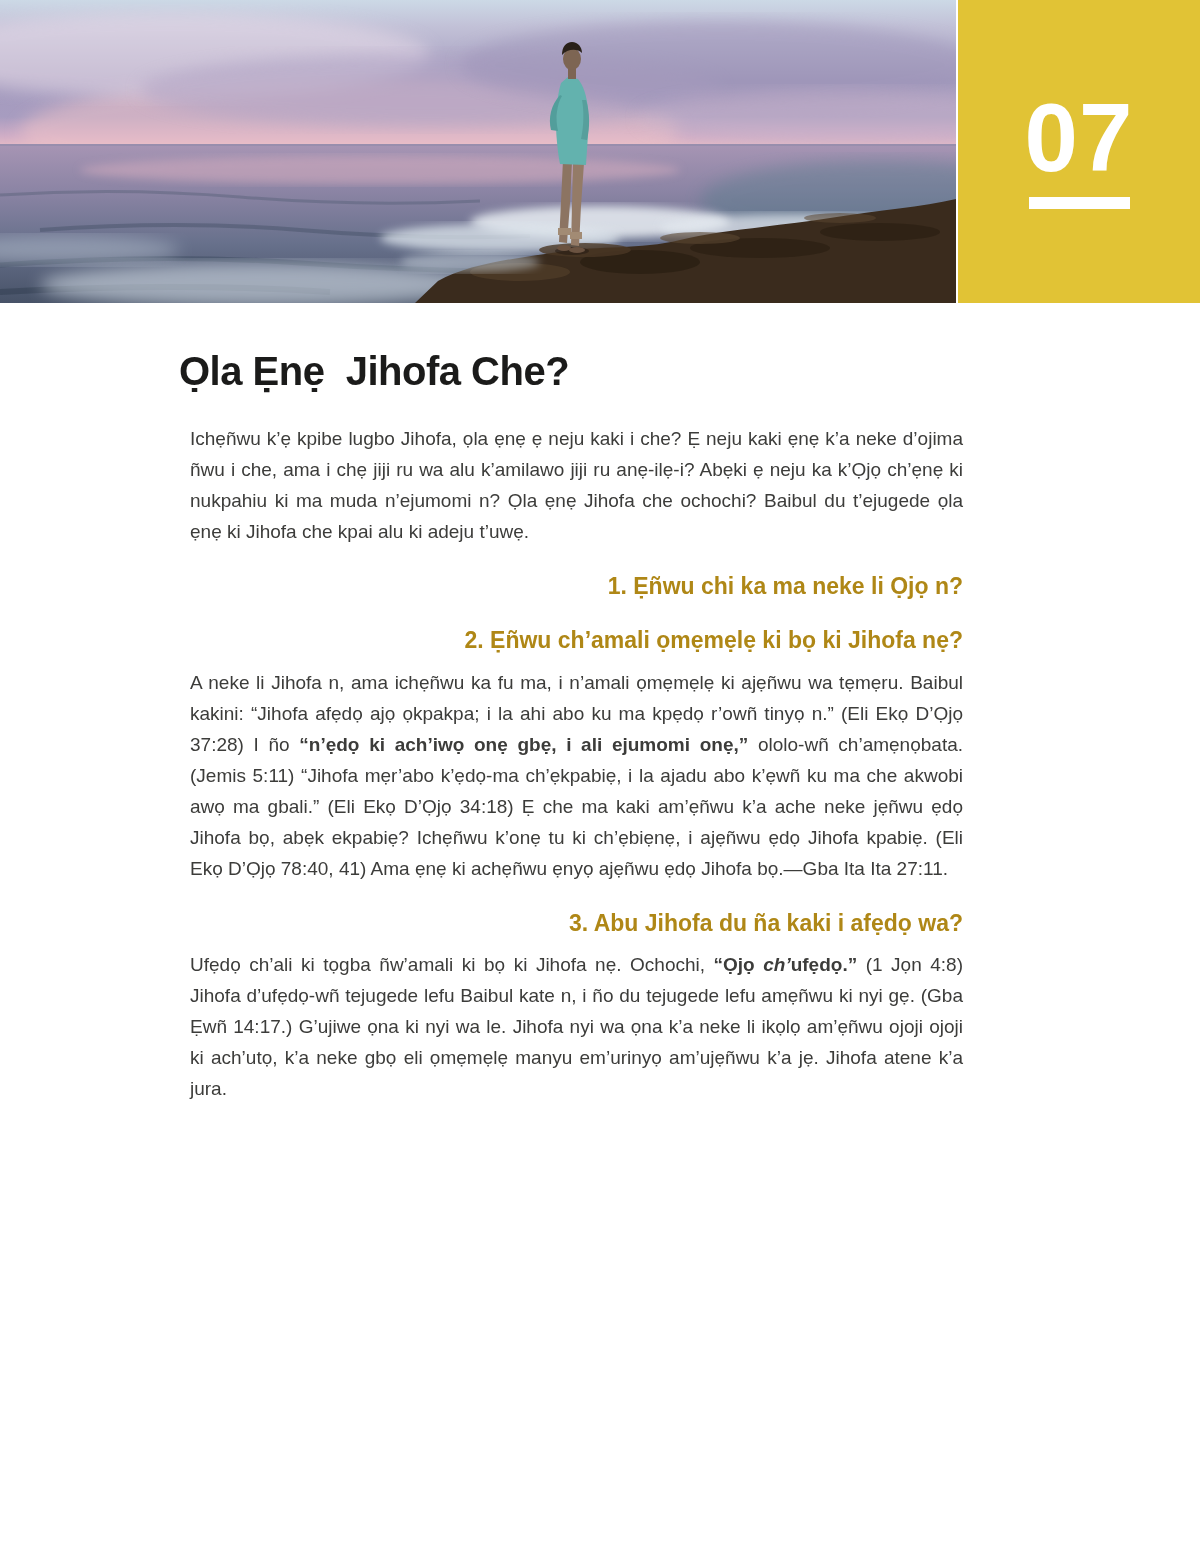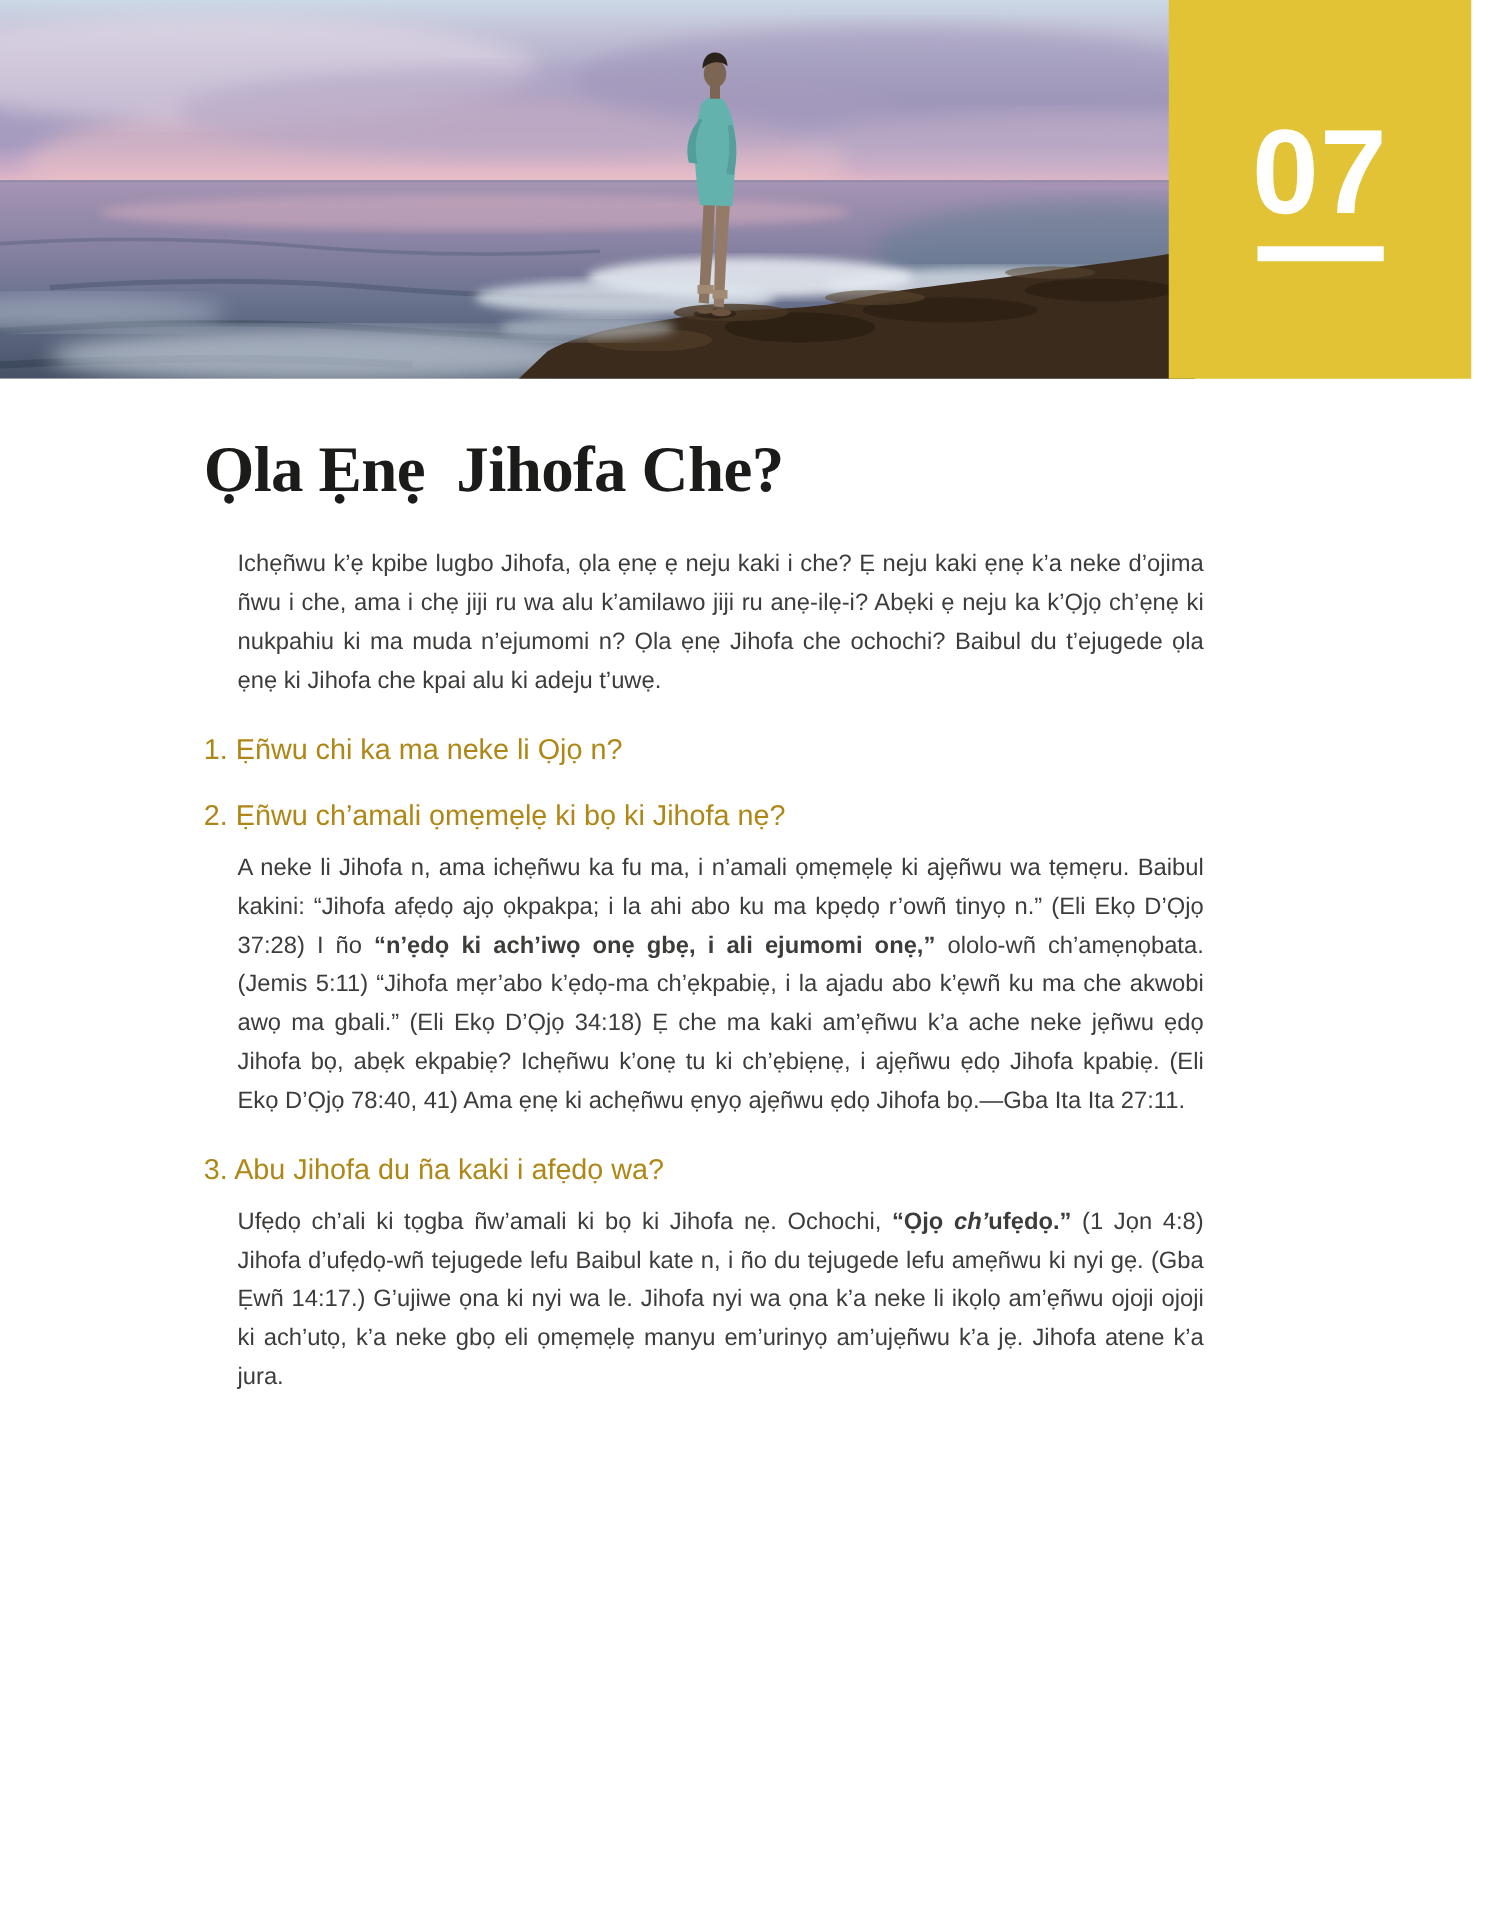--- a/index.html
+++ b/index.html
@@ -14,43 +14,43 @@
     width:1200px;height:1543px;
     background:#ffffff;
     font-family:"Liberation Sans", sans-serif;
     overflow:hidden;
   }
   
   .hero{position:relative;width:1200px;height:303px;}
   .photo{position:absolute;left:0;top:0;width:956px;height:303px;overflow:hidden;}
   .photo svg{display:block;width:100%;height:100%;}
   .badge{
-    position:absolute;left:935px;top:0;width:242px;height:303px;
+    position:absolute;left:958px;top:0;width:242px;height:303px;
     background:var(--accent-yellow);
     display:flex;flex-direction:column;align-items:center;justify-content:center;
   }
   .badge-number{
     font-size:96px;font-weight:700;color:#ffffff;line-height:0.92;letter-spacing:1px;
   }
   .badge-underline{width:101px;height:12px;background:#ffffff;margin-top:14px;}
   
   .content{width:800px;margin-left:163px;}
   .title{
-    font-weight:700;font-size:52px;line-height:1.05;
-    color:var(--title-text);margin:47px 0 0 0;
-    letter-spacing:-0.5px;white-space:pre-wrap;font-family:Liberation Serif, serif;
+    font-weight:700;font-size:40px;line-height:1.05;
+    color:var(--title-text);margin:47px 0 0 16px;
+    letter-spacing:-0.5px;white-space:pre-wrap;
   }
   .para{
     font-size:19px;line-height:31px;color:var(--body-text);
     text-align:justify;margin:12px 0 0 27px;
   }
   .intro{margin-top:31px;}
   .q-heading{
-    font-size:23px;font-weight:400;color:var(--heading-gold);
-    margin:25px 0 0 0;line-height:1.25;
+    font-size:23px;font-weight:700;color:var(--heading-gold);
+    margin:25px 0 0 0;line-height:1.25;text-align:right;
   }
   .run-normal{font-weight:400;font-style:normal;}
   .run-bold{font-weight:700;}
   .run-bold-italic{font-weight:700;font-style:italic;}
 </style>
 </head>
 <body>
 
 <div class="page">
 

